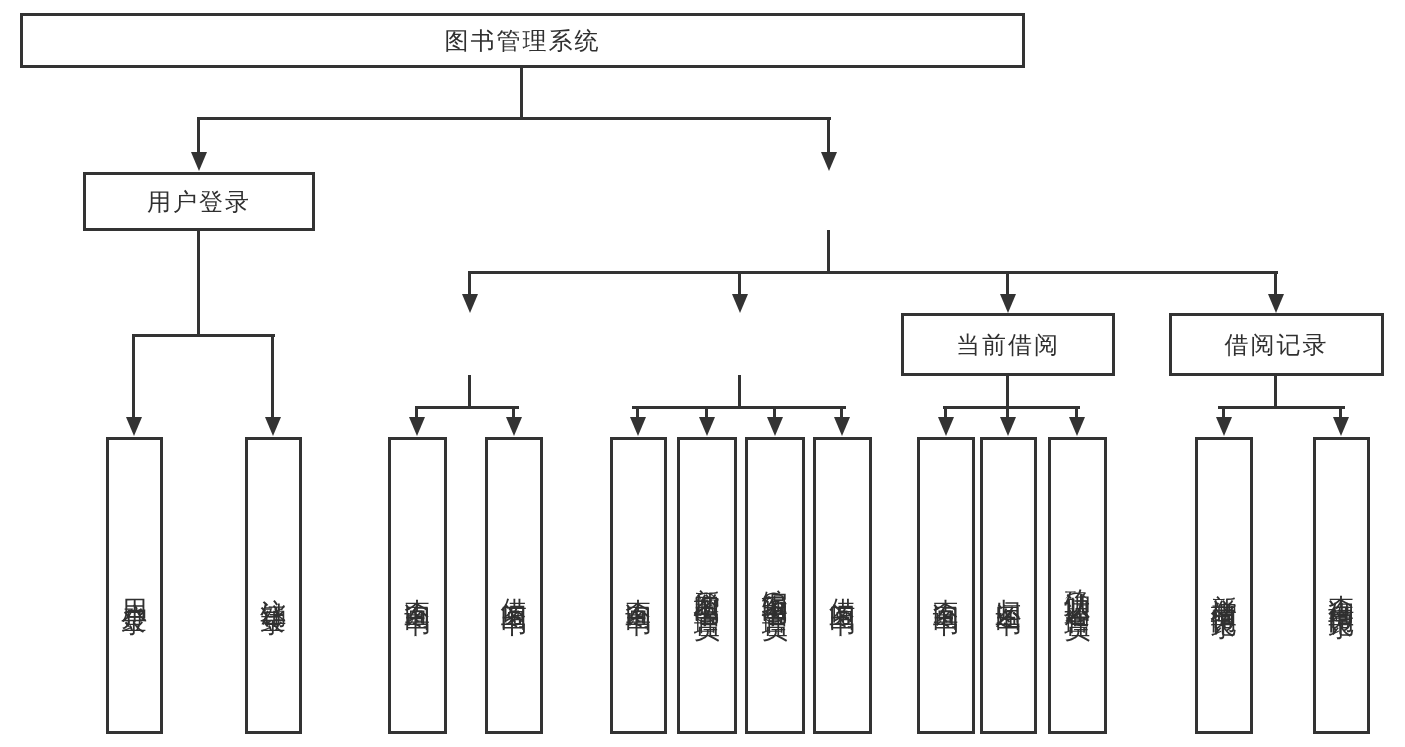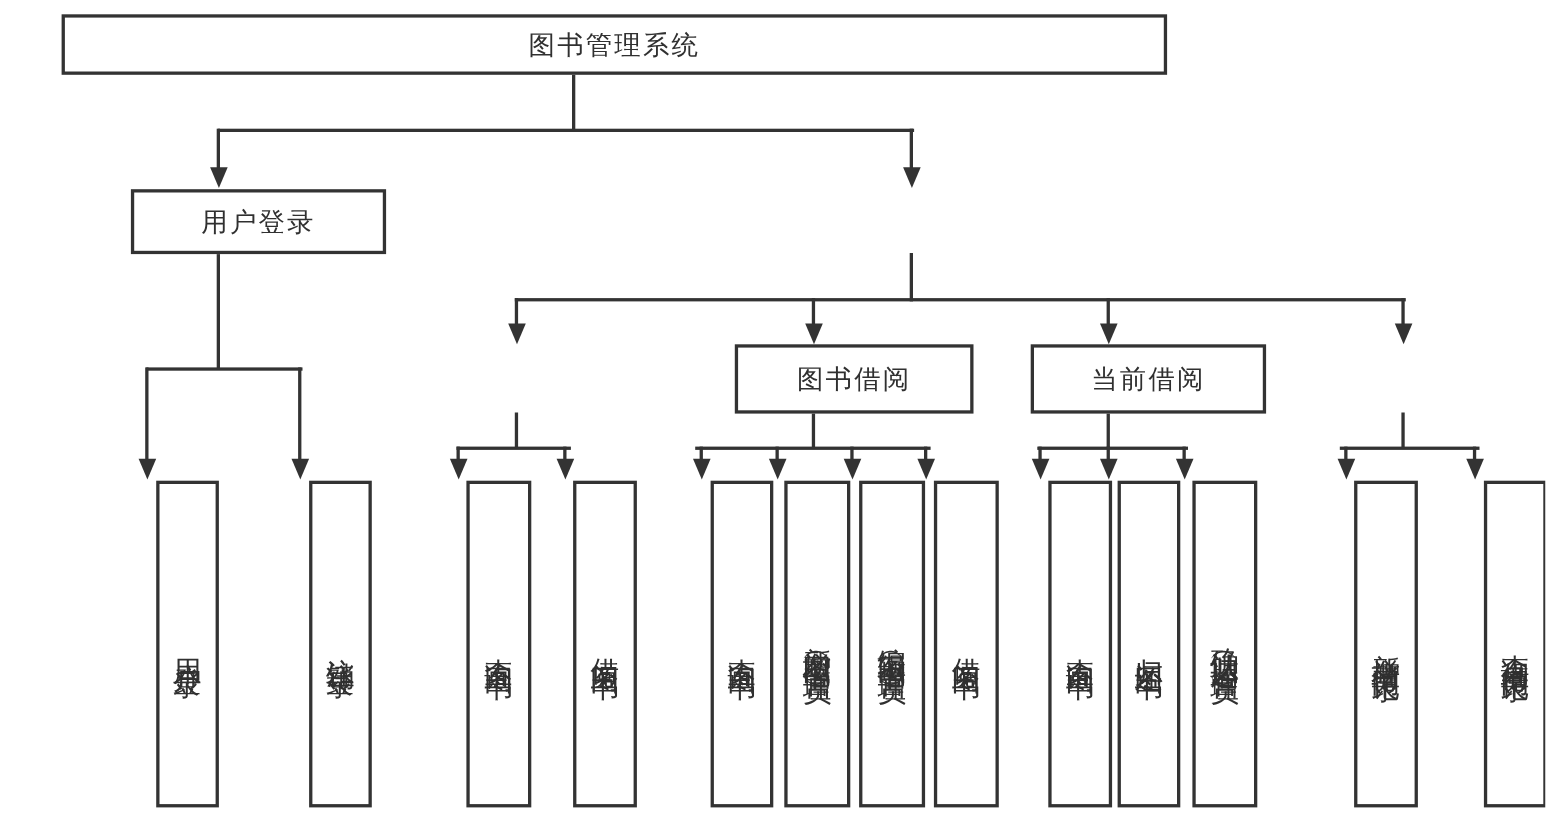--- a/index.html
+++ b/index.html
@@ -12,21 +12,20 @@
   }
   .box{
     position:absolute;
     box-sizing:border-box;
     border:3px solid #333333;
     background:#ffffff;
     display:flex;
     align-items:center;
     justify-content:center;
     color:#303030;
-    margin-left:36px;
   }
   .hbox{
     font-size:24px;
     letter-spacing:2px;
     white-space:nowrap;
   }
   .vbox span{
     writing-mode:vertical-rl;
     text-orientation:mixed;
     font-size:26px;
@@ -118,28 +117,28 @@
   <div class="box hbox" style="left:20px;top:13px;width:1005px;height:55px;">
     <span>图书管理系统</span>
   </div>
 
   <div class="box hbox" style="left:83px;top:172px;width:232px;height:59px;">
     <span>用户登录</span>
   </div>
 
 
 
-  <div class="box hbox" style="left:632px;top:313px;width:217px;height:63px;">
-    <span>图书借阅</span>
-  </div>
 
   <div class="box hbox" style="left:901px;top:313px;width:214px;height:63px;">
     <span>当前借阅</span>
   </div>
 
+  <div class="box hbox" style="left:1169px;top:313px;width:215px;height:63px;">
+    <span>借阅记录</span>
+  </div>
 
   <div class="box vbox" style="left:106px;top:437px;width:57px;height:297px;">
     <span>用户登录</span>
   </div>
   <div class="box vbox" style="left:245px;top:437px;width:57px;height:297px;">
     <span>注销登录</span>
   </div>
 
   <div class="box vbox" style="left:388px;top:437px;width:59px;height:297px;">
     <span>查询图书</span>

